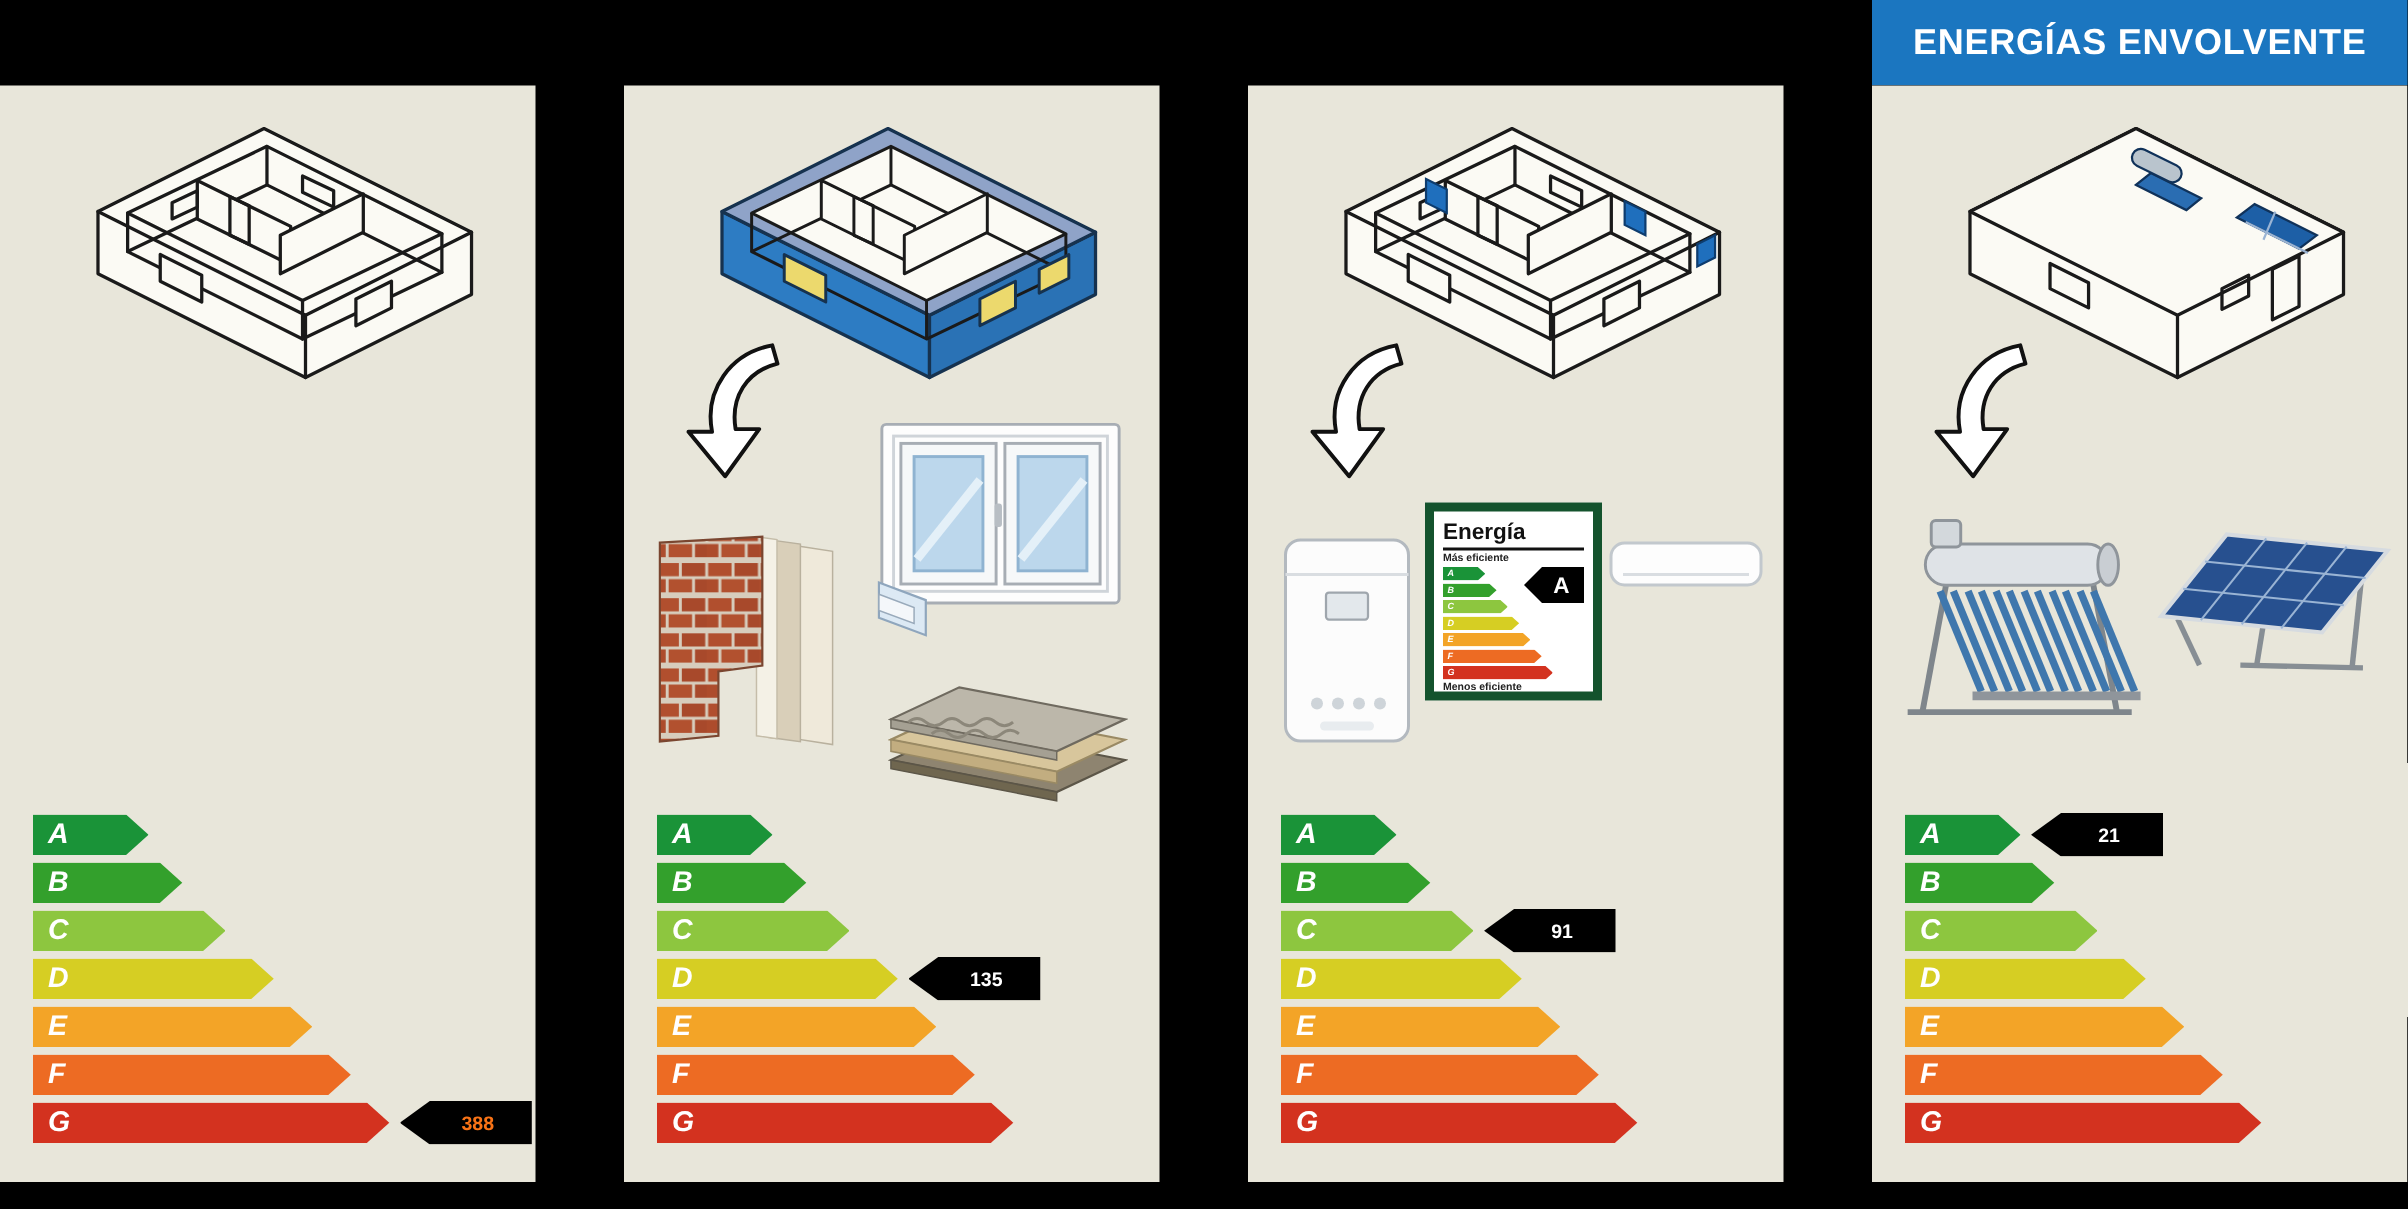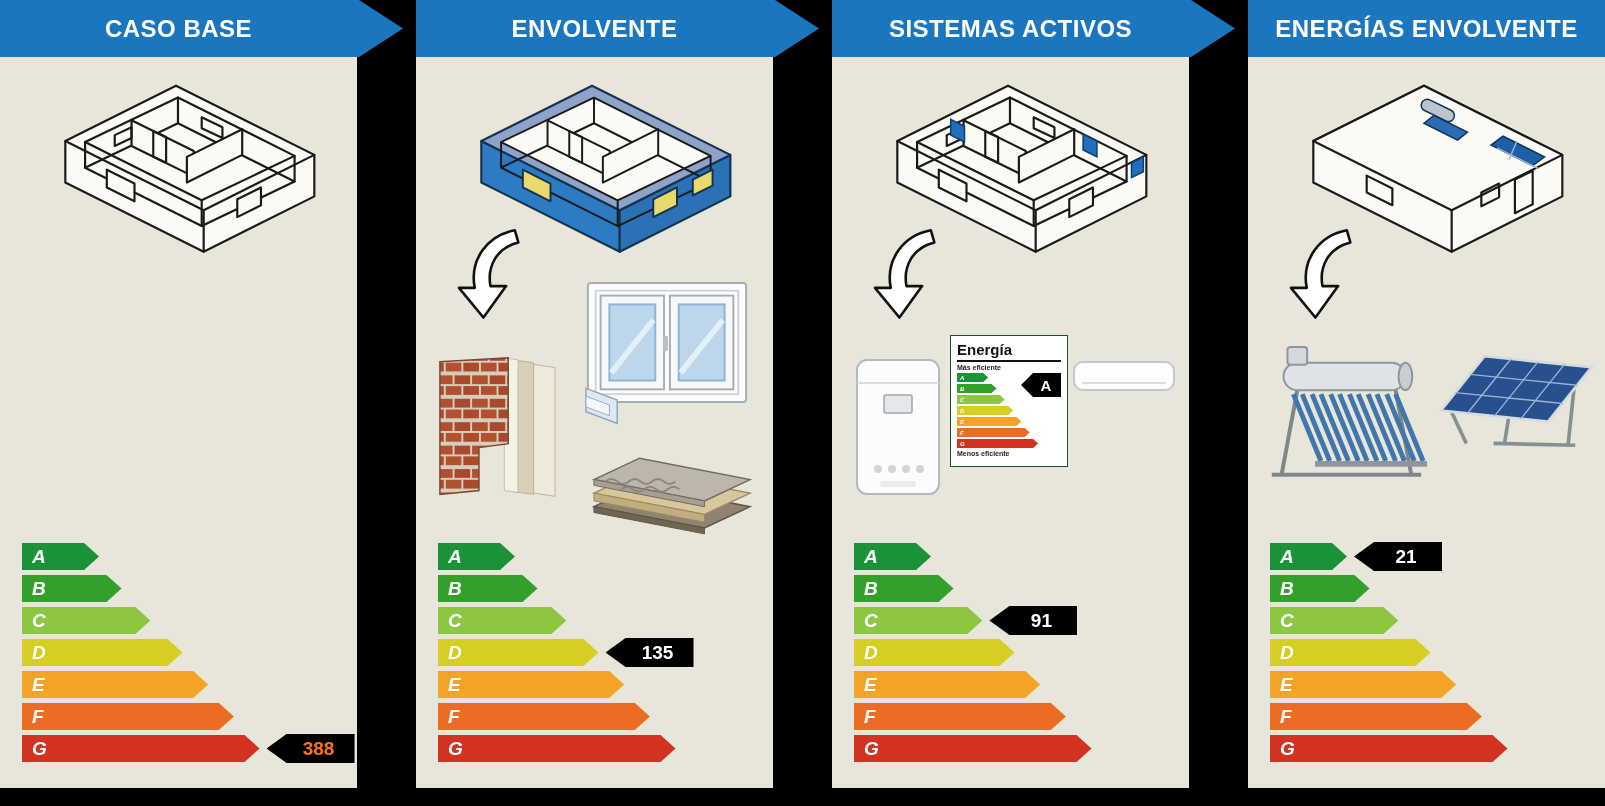--- a/index.html
+++ b/index.html
@@ -17,23 +17,23 @@
   .img{position:absolute;z-index:1}
   .img svg{width:100%;height:auto;display:block}
   .scale{position:absolute;left:22px;right:14px;bottom:26px;z-index:2}
   .band-row{display:flex;align-items:center;height:27px;margin-top:5px}
   .band-row:first-child{margin-top:0}
   .band-bar{height:27px;display:flex;align-items:center;padding-left:10px;flex:0 0 auto;
     clip-path:polygon(0 0,calc(100% - 15px) 0,100% 50%,calc(100% - 15px) 100%,0 100%)}
   .band-letter{color:#fff;font-weight:bold;font-style:italic;font-size:19px}
   .badge{margin-left:7px;height:29px;flex:0 0 88px;display:flex;align-items:center;justify-content:center;
     padding-left:16px;clip-path:polygon(0 50%,20px 0,100% 0,100% 100%,20px 100%);
-    background:#000;color:#fff;font-weight:bold;font-size:19px}
+    background:#000;color:#fff;font-weight:bold;font-size:13px}
   .mini-label{position:absolute;top:278px;left:118px;width:118px;height:132px;background:#fff;
-    border:1px solid #14532d;padding:5px 6px;z-index:2}
+    border:6px solid #14532d;padding:5px 6px;z-index:2}
   .mini-title{font-weight:bold;font-size:15px;color:#111;border-bottom:2px solid #111;padding-bottom:2px;margin-bottom:2px}
   .mini-top,.mini-bottom{font-size:7px;font-weight:bold;color:#222}
   .mini-bands{position:relative;margin-top:2px;margin-bottom:2px}
   .mini-band{height:9px;margin-bottom:2px;display:flex;align-items:center;padding-left:3px;
     clip-path:polygon(0 0,calc(100% - 5px) 0,100% 50%,calc(100% - 5px) 100%,0 100%)}
   .mini-letter{color:#fff;font-size:6px;font-weight:bold;font-style:italic;line-height:1}
   .mini-bands .mini-band:nth-child(1){width:30%}
   .mini-bands .mini-band:nth-child(2){width:38%}
   .mini-bands .mini-band:nth-child(3){width:46%}
   .mini-bands .mini-band:nth-child(4){width:54%}
@@ -44,23 +44,20 @@
     display:flex;align-items:center;justify-content:center;padding-left:10px;
     clip-path:polygon(0 50%,12px 0,100% 0,100% 100%,12px 100%);font-weight:bold;font-size:15px}
   .lg-text{fill:#a50034;font-weight:bold;font-size:13px;font-family:"Liberation Sans",sans-serif}
 </style>
 </head>
 <body style="background: rgb(0, 0, 0);">
 
 <div class="stage">
 
   <div class="col">
-    <div class="col-header" style="background: rgb(27, 118, 192);">
-      <span>CASO BASE</span>
-    </div>
     <div class="panel-body" style="background: rgb(232, 230, 218);">
 
       <svg class="house" viewBox="0 0 340 250">
         <g fill="none" stroke="#1a1a1a" stroke-width="2.2" stroke-linejoin="round" stroke-linecap="round">
           <polygon points="170,25 310,95 310,137 198,193 58,123 58,81" fill="#fbfaf4"></polygon>
           <line x1="58" y1="81" x2="198" y2="151"></line>
           <line x1="198" y1="151" x2="310" y2="95"></line>
           <line x1="198" y1="151" x2="198" y2="193"></line>
           <polygon points="172,37 290,96 196,141 78,82" fill="#fbfaf4"></polygon>
           <polygon points="172,63 290,122 196,167 78,108"></polygon>
@@ -115,23 +112,20 @@
             </div>
           <div class="badge" style="background: rgb(0, 0, 0); color: #f97316;">
               <span>388</span>
             </div>
         </div>
       </div>
     </div>
   </div>
 
   <div class="col">
-    <div class="col-header" style="background: rgb(27, 118, 192);">
-      <span>ENVOLVENTE</span>
-    </div>
     <div class="panel-body" style="background: rgb(232, 230, 218);">
 
       <svg class="house" viewBox="0 0 340 250">
         <g stroke="#16324f" stroke-width="2.2" stroke-linejoin="round">
           <polygon points="58,81 198,151 198,193 58,123" fill="#2d7cc3"></polygon>
           <polygon points="198,151 310,95 310,137 198,193" fill="#2a72b5"></polygon>
           <polygon points="170,25 310,95 198,151 58,81" fill="#8fa3c8"></polygon>
         </g>
         <g fill="none" stroke="#1a1a1a" stroke-width="2" stroke-linejoin="round">
           <polygon points="172,37 290,96 196,141 78,82" fill="#fbfaf4"></polygon>
@@ -240,23 +234,20 @@
         <div class="band-row">
           <div class="band-bar" style="background: rgb(211, 50, 31); width: 74%;">
               <span class="band-letter">G</span>
             </div>
         </div>
       </div>
     </div>
   </div>
 
   <div class="col">
-    <div class="col-header" style="background: rgb(27, 118, 192);">
-      <span>SISTEMAS ACTIVOS</span>
-    </div>
     <div class="panel-body" style="background: rgb(232, 230, 218);">
 
       <svg class="house" viewBox="0 0 340 250">
         <g fill="none" stroke="#1a1a1a" stroke-width="2.2" stroke-linejoin="round" stroke-linecap="round">
           <polygon points="170,25 310,95 310,137 198,193 58,123 58,81" fill="#fbfaf4"></polygon>
           <line x1="58" y1="81" x2="198" y2="151"></line>
           <line x1="198" y1="151" x2="310" y2="95"></line>
           <line x1="198" y1="151" x2="198" y2="193"></line>
           <polygon points="172,37 290,96 196,141 78,82" fill="#fbfaf4"></polygon>
           <polygon points="172,63 290,122 196,167 78,108"></polygon>

